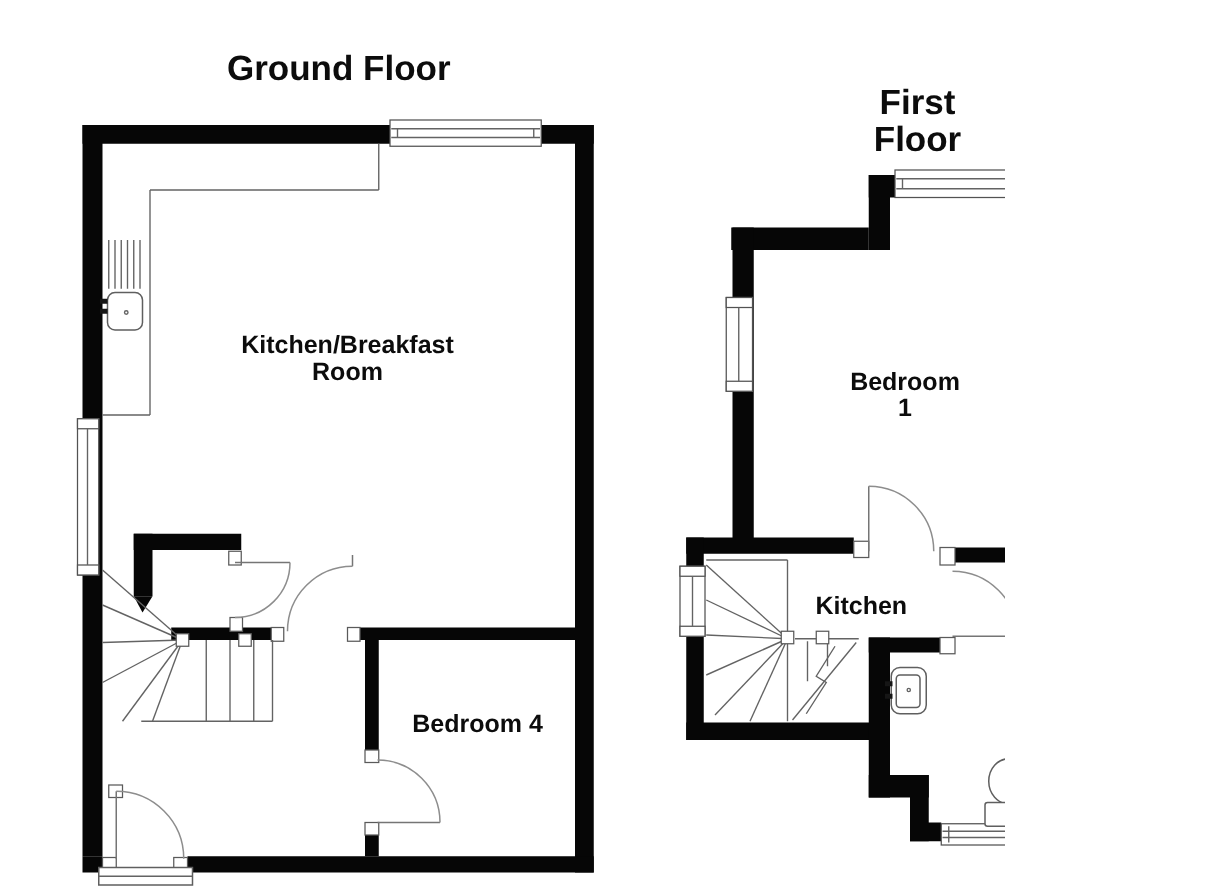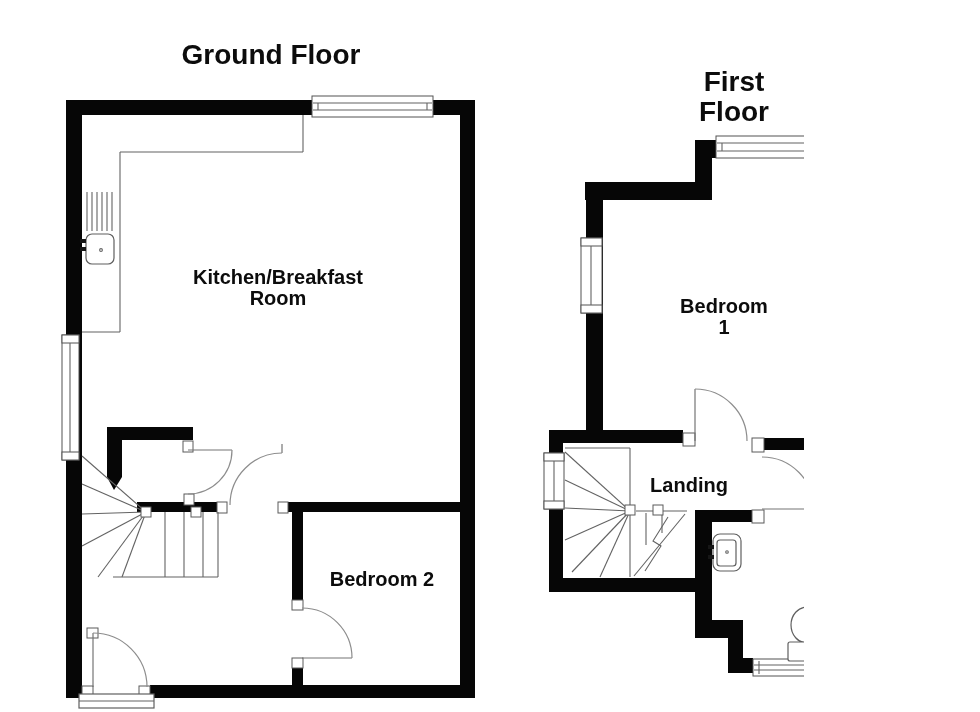--- a/index.html
+++ b/index.html
@@ -232,18 +232,18 @@
     <g>
       <line class="leaf" x1="762" y1="509" x2="814" y2="509"></line>
       <path class="arc" d="M 762 457 A 52 52 0 0 1 814 509"></path>
     </g>
   </g>
 </svg>
 
 <div class="lbl title" style="left:271px;top:55px;">Ground Floor</div>
 <div class="lbl room" style="left:278px;top:288px;">Kitchen/Breakfast
 Room</div>
-<div class="lbl room" style="left:382px;top:580px;">Bedroom 2</div>
+<div class="lbl room" style="left:382px;top:580px;">Bedroom 4</div>
 <div class="lbl title" style="left:734px;top:97px;">First Floor</div>
 <div class="lbl room" style="left:724px;top:301px;margin-top:16px;">Bedroom 1</div>
-<div class="lbl room" style="left:689px;top:486px;">Landing</div>
+<div class="lbl room" style="left:689px;top:486px;">Kitchen</div>
 
 </div>
 
 </body></html>

